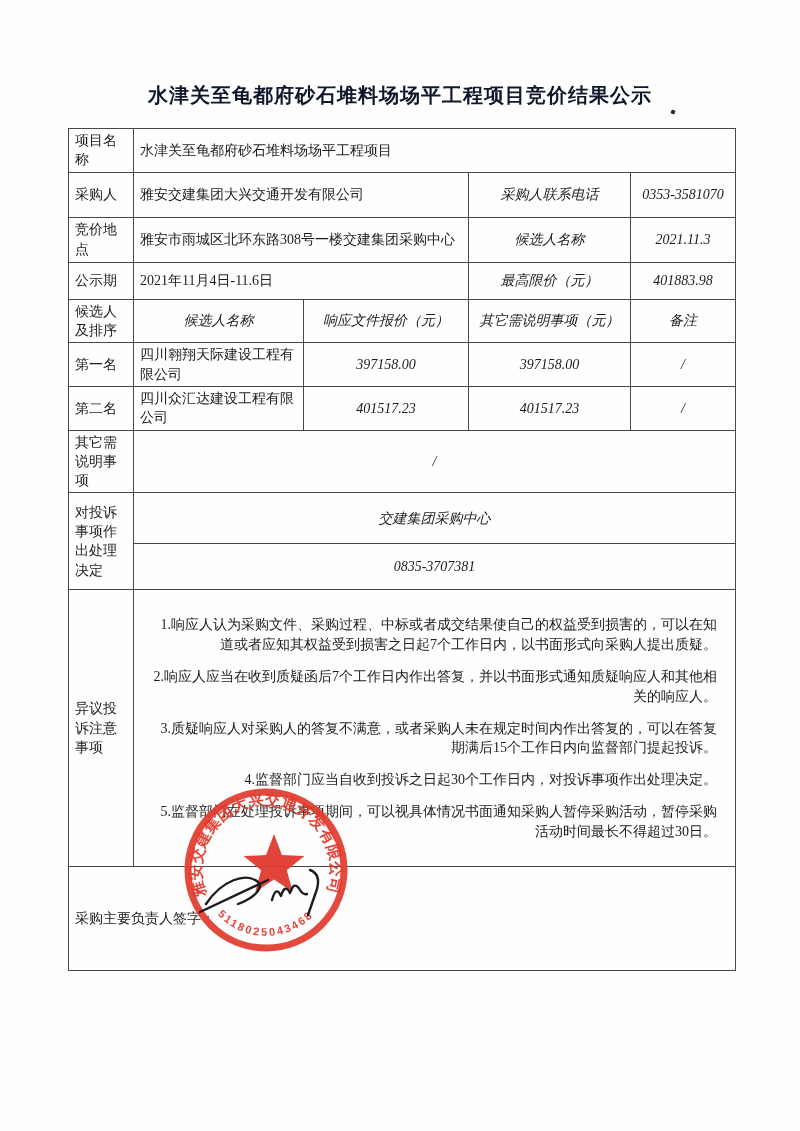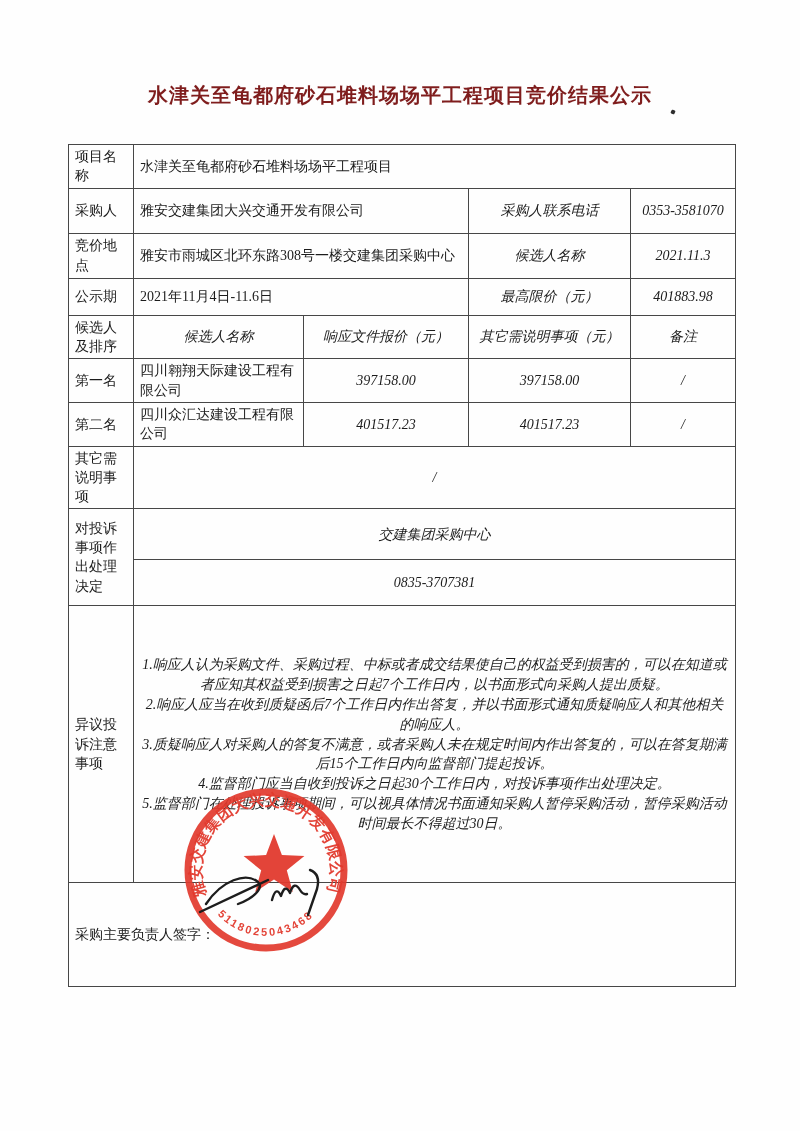--- a/index.html
+++ b/index.html
@@ -5,40 +5,40 @@
   html,body { margin:0; padding:0; background:#ffffff; }
   .page {
     position:relative; width:800px; height:1131px; margin:0 auto;
     background:#fefefe; overflow:hidden;
     font-family:"Liberation Serif","DejaVu Serif",serif;
     color:#1c1c1c;
   }
   .doc-title {
     position:absolute; top:82px; left:0; width:100%;
     text-align:center; font-family:"Liberation Sans","DejaVu Sans",sans-serif;
-    font-weight:bold; font-size:20px; letter-spacing:1px; color:#7f1d1d;
+    font-weight:bold; font-size:20px; letter-spacing:1px; color:#0f172a;
   }
   .artifact-dot {
     position:absolute; left:671px; top:110px; width:4px; height:4px;
     background:#2e2e2e; border-radius:1px; transform:rotate(25deg);
   }
   table.notice {
-    position:absolute; left:68px; top:144px; width:667px;
+    position:absolute; left:68px; top:128px; width:667px;
     border-collapse:collapse; table-layout:fixed; font-size:14px;
   }
   table.notice td {
     border:1.4px solid #474747; padding:2px 6px;
     vertical-align:middle; line-height:1.38; overflow:hidden;
     word-break:break-all;
   }
   td.lab { padding:2px 4px; }
   .c { text-align:center;font-style:italic; }
   .l { text-align:left; }
   td.longtext { padding:6px 10px; }
-  td.longtext p { margin:0; text-align:center; line-height:1.42;font-style:italic; }
+  td.longtext p { margin:12px; text-align:right; line-height:1.42; }
   .sign-cell { padding-left:4px; }
   .seal-wrap { position:absolute; left:178px; top:783px; width:175px; height:175px; }
   .sig-wrap  { position:absolute; left:196px; top:860px; width:150px; height:58px; }
 </style>
 </head>
 <body>
 
 <div class="page">
 
   <div class="doc-title">水津关至龟都府砂石堆料场场平工程项目竞价结果公示</div>

